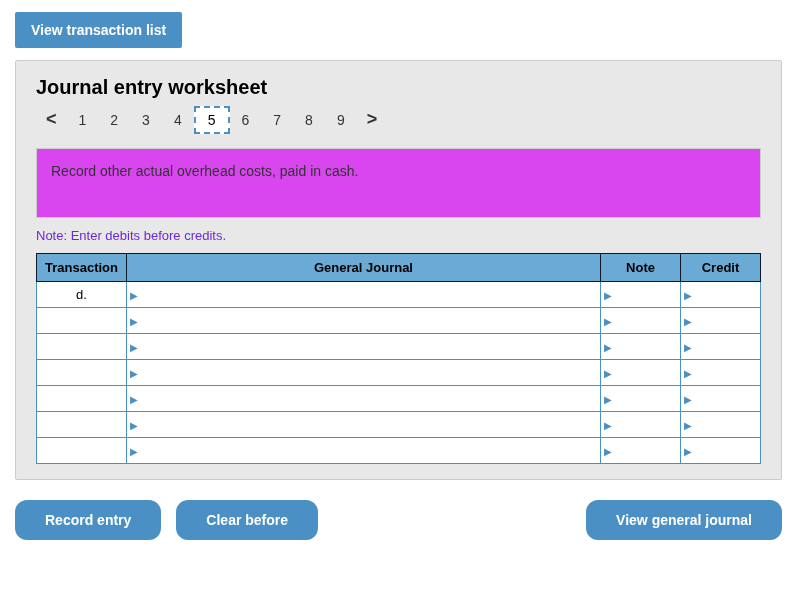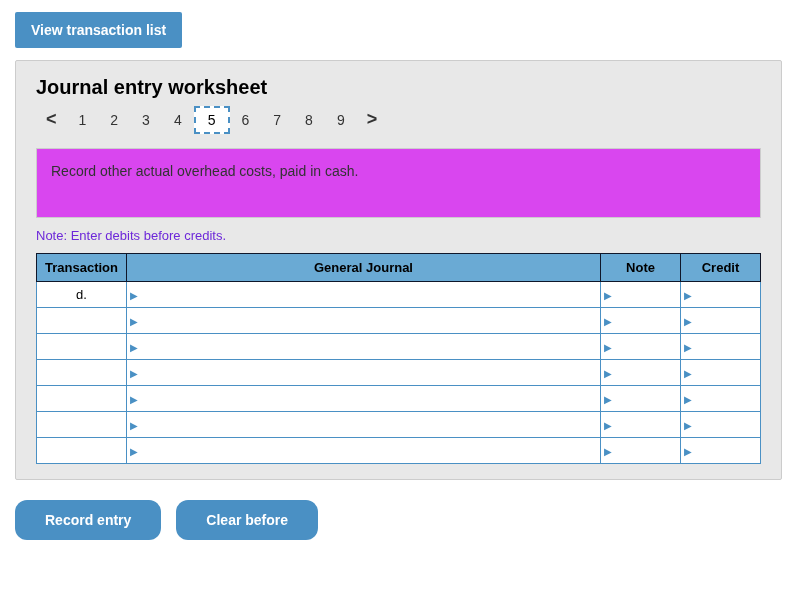--- a/index.html
+++ b/index.html
@@ -311,13 +311,14 @@
       </tr>
     </tbody>
   </table>
 
 </div>
 
 <div class="bottom-buttons">
   <button class="action-btn">Record entry</button>
   <button class="action-btn">Clear before</button>
   <div class="spacer"></div>
+  <button class="action-btn" style="margin-right:0;">View general journal</button>
 </div>
 
 </body></html>

